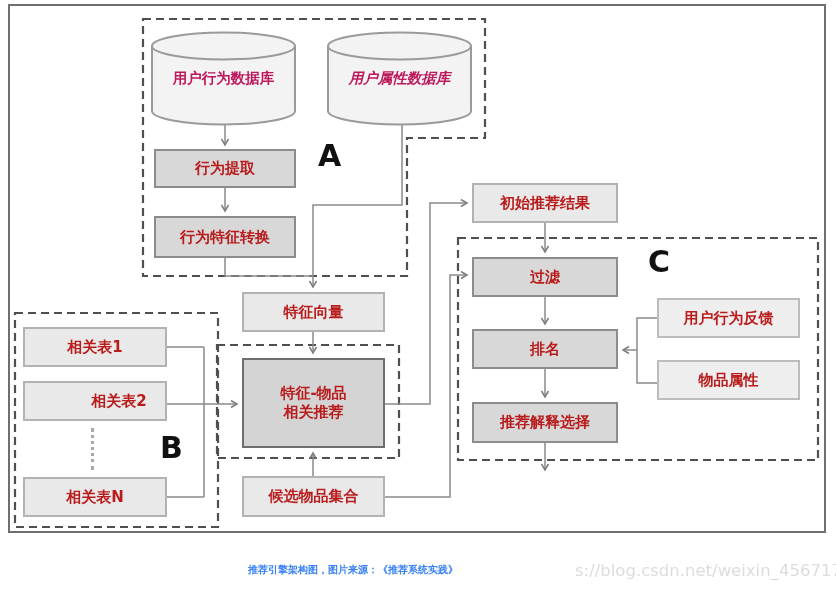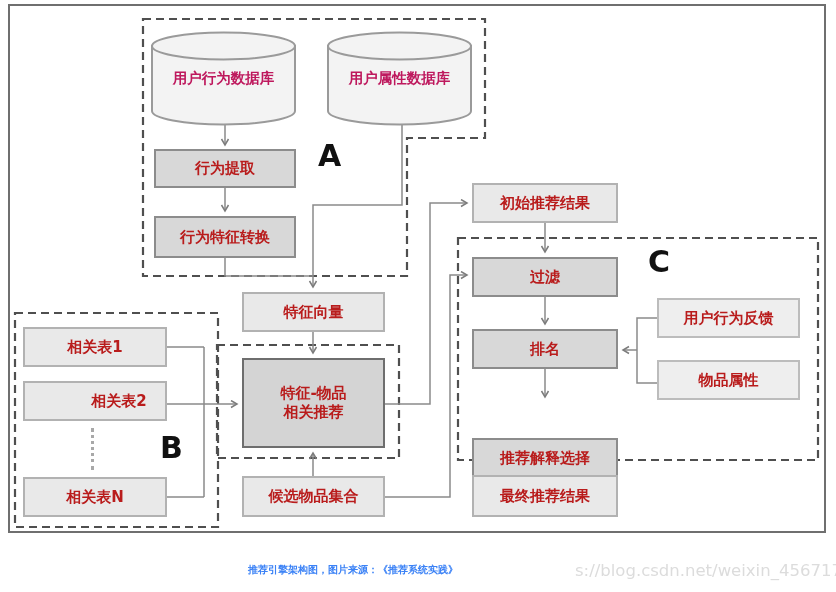--- a/index.html
+++ b/index.html
@@ -90,21 +90,21 @@
       <path d="M328,46 V111 a71.5,13.5 0 0 0 143,0 V46 Z" fill="#f3f3f3" stroke="#9a9a9a" stroke-width="2"></path>
       <ellipse cx="399.5" cy="46" rx="71.5" ry="13.5" fill="#f3f3f3" stroke="#9a9a9a" stroke-width="2"></ellipse>
     </g>
   </svg>
 
   <span class="section-label" style="left:318px;top:138px;">A</span>
   <span class="section-label" style="left:160px;top:430px;">B</span>
   <span class="section-label" style="left:648px;top:244px;">C</span>
 
   <div class="cyl-label" style="left:152px;top:60px;width:143px;height:36px;">用户行为数据库</div>
-  <div class="cyl-label" style="left:328px;top:60px;width:143px;height:36px;">用户属性数据库</div>
+  <div class="cyl-label" style="left:328px;top:60px;width:143px;height:36px;font-style:italic;">用户属性数据库</div>
 
   <div class="node medium" style="left:154px;top:149px;width:142px;height:39px;">
     <span>行为提取</span>
   </div>
   <div class="node medium" style="left:154px;top:216px;width:142px;height:42px;">
     <span>行为特征转换</span>
   </div>
 
   <div class="node light" style="left:242px;top:292px;width:143px;height:40px;">
     <span>特征向量</span>
@@ -130,25 +130,22 @@
 
   <div class="node light" style="left:472px;top:183px;width:146px;height:40px;">
     <span>初始推荐结果</span>
   </div>
   <div class="node medium" style="left:472px;top:257px;width:146px;height:40px;">
     <span>过滤</span>
   </div>
   <div class="node medium" style="left:472px;top:329px;width:146px;height:40px;">
     <span>排名</span>
   </div>
-  <div class="node medium" style="left:472px;top:402px;width:146px;height:41px;margin-top:36px;">
+  <div class="node medium" style="left:472px;top:402px;width:146px;height:41px;">
     <span>推荐解释选择</span>
-  </div>
-  <div class="node light" style="left:472px;top:475px;width:146px;height:42px;">
-    <span>最终推荐结果</span>
   </div>
 
   <div class="node lighter" style="left:657px;top:298px;width:143px;height:40px;">
     <span>用户行为反馈</span>
   </div>
   <div class="node lighter" style="left:657px;top:360px;width:143px;height:40px;">
     <span>物品属性</span>
   </div>
 
   <span class="caption">推荐引擎架构图，图片来源：《推荐系统实践》</span>

